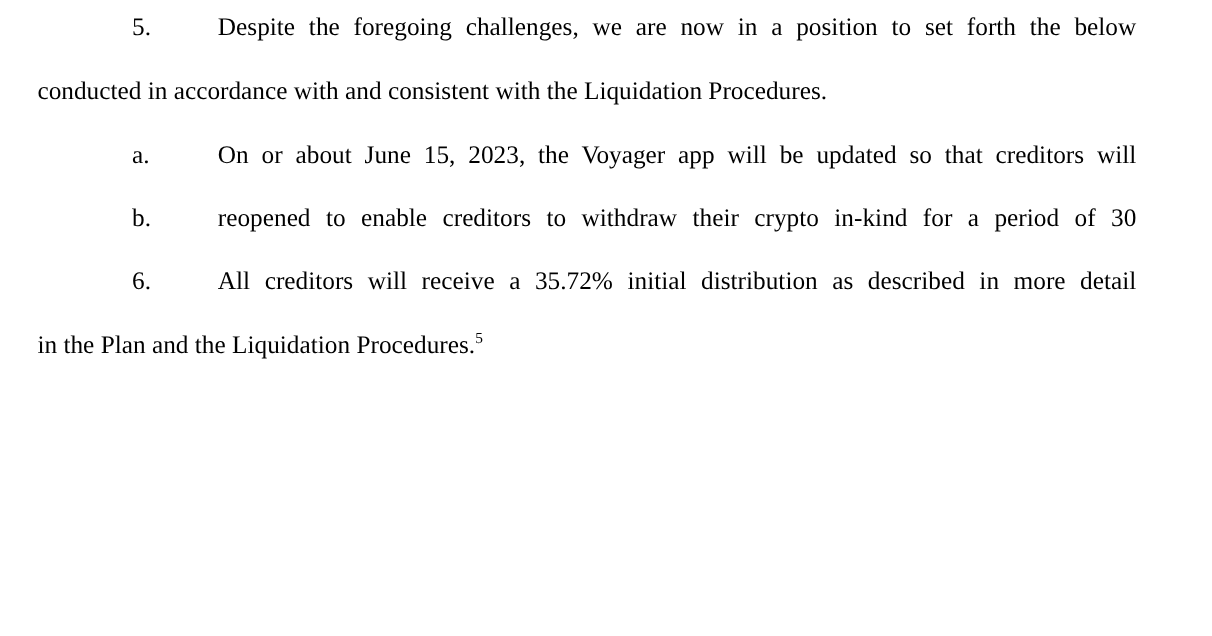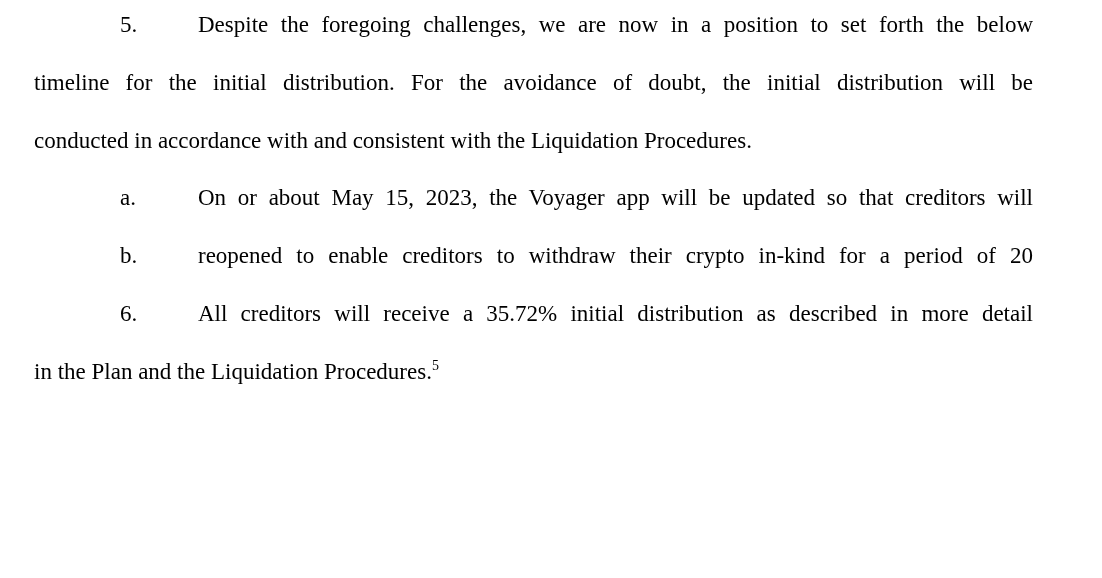--- a/index.html
+++ b/index.html
@@ -53,40 +53,37 @@
 </head>
 <body>
 
 <div class="page">
   <div class="doc">
 
     <div>
       <div class="line j indent">
         <span class="marker">5.</span><span>Despite the foregoing challenges, we are now in a position to set forth the below</span>
       </div>
-      <div class="line j">
-        <span>timeline for the initial distribution. For the avoidance of doubt, the initial distribution will be</span>
-      </div>
       <div class="line">
         <span>conducted in accordance with and consistent with the Liquidation Procedures.</span>
       </div>
     </div>
 
     <div>
       <div class="line j indent">
-        <span class="marker">a.</span><span>On or about May 15, 2023, the Voyager app will be updated so that creditors will</span>
+        <span class="marker">a.</span><span>On or about June 15, 2023, the Voyager app will be updated so that creditors will</span>
       </div>
     </div>
 
     <div>
       <div class="line j indent">
         <span class="marker">b.</span>
       </div>
       <div class="line j indent">
-        <span>reopened to enable creditors to withdraw their crypto in-kind for a period of 20</span>
+        <span>reopened to enable creditors to withdraw their crypto in-kind for a period of 30</span>
       </div>
     </div>
 
     <div>
       <div class="line j indent">
         <span class="marker">6.</span><span>All creditors will receive a 35.72% initial distribution as described in more detail</span>
       </div>
       <div class="line">
         <span>in the Plan and the Liquidation Procedures.</span><sup class="fn">5</sup>
       </div>

